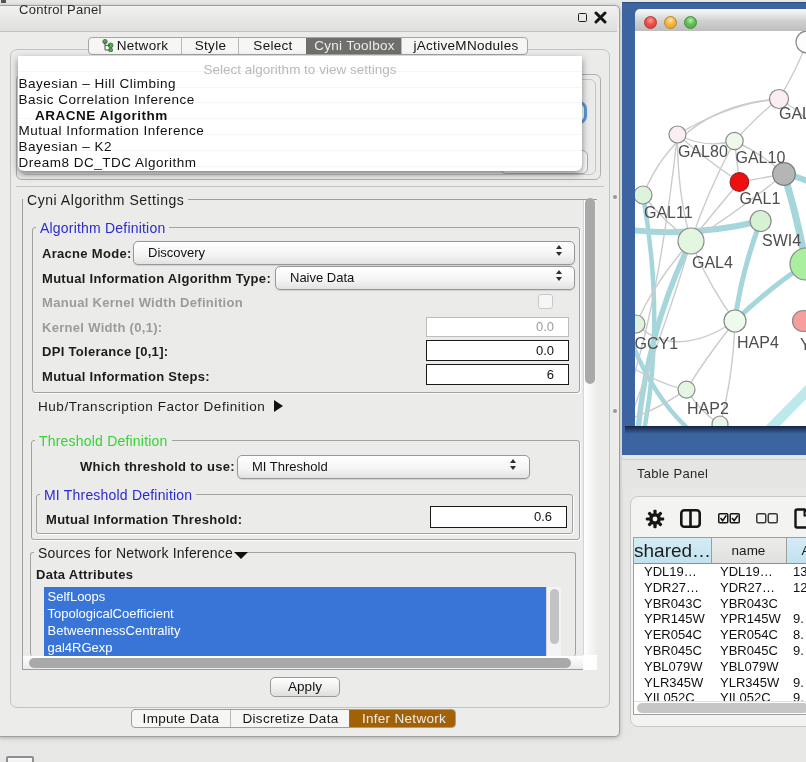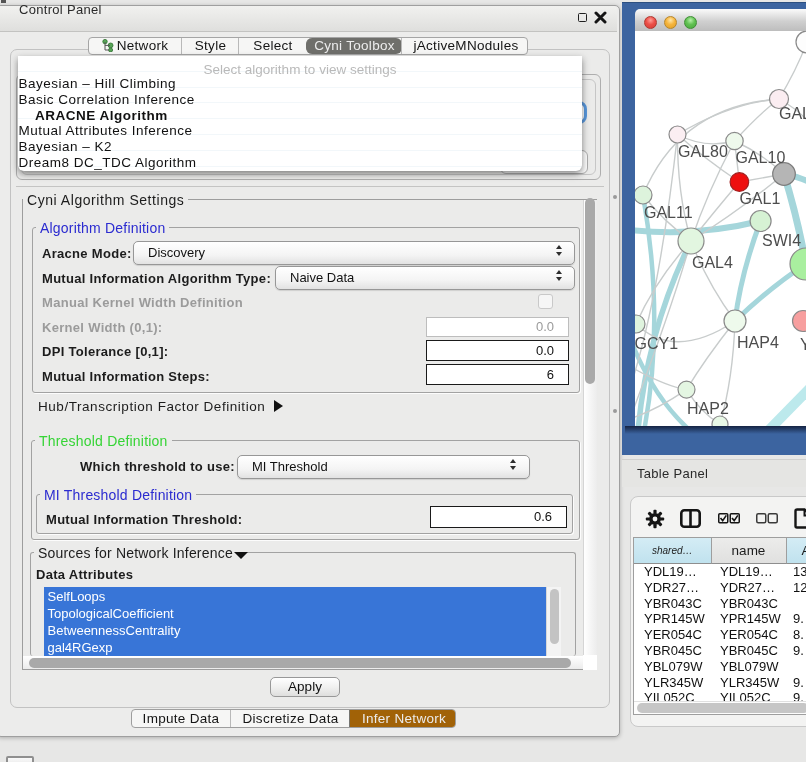--- a/index.html
+++ b/index.html
@@ -135,32 +135,32 @@
 
 <div class="abs" style="left:88px;top:37px;width:440px;height:18px;background:#f6f6f5;border:1px solid #a5a5a5;border-radius:4px;box-sizing:border-box;overflow:hidden;">
   <div class="seg first" style="left:0;width:92px;line-height:16px;"><svg width="12" height="13" viewBox="0 0 12 13" style="vertical-align:-2px;margin-right:3px;">
         <circle cx="3" cy="2.6" r="2.2" fill="#57a557" stroke="#2c6e2c" stroke-width="0.8"></circle>
         <circle cx="8.6" cy="6.4" r="2.4" fill="#57a557" stroke="#2c6e2c" stroke-width="0.8"></circle>
         <circle cx="8.6" cy="11" r="2" fill="#57a557" stroke="#2c6e2c" stroke-width="0.8"></circle>
         <path d="M3 3 L3 11 M3 6.4 L8 6.4 M3 11 L7 11" stroke="#555" stroke-width="1" fill="none"></path>
       </svg>Network</div>
   <div class="seg" style="left:92px;width:57px;line-height:16px;">Style</div>
   <div class="seg" style="left:149px;width:68px;line-height:16px;">Select</div>
-  <div class="seg" style="left:217px;width:95px;line-height:16px;background:#6f6f6b;color:#ededed;border-left-color:#6f6f6b;border-radius:6px;">Cyni Toolbox</div>
+  <div class="seg" style="left:217px;width:95px;line-height:16px;background:#6f6f6b;color:#ededed;border-left-color:#6f6f6b;">Cyni Toolbox</div>
   <div class="seg" style="left:312px;width:128px;line-height:16px;">jActiveMNodules</div>
 </div>
 
 <div class="abs" style="left:18px;top:56px;width:564px;height:115px;background:#fff;border-radius:0 0 6px 6px;
      box-shadow:0 3px 7px rgba(40,40,40,.55);
      background-image:repeating-linear-gradient(#ffffff,#ffffff 14.8px,#f2f7fa 14.8px,#f2f7fa 15.8px);"></div>
 <div class="abs" style="left:18px;top:62px;width:564px;text-align:center;font-size:13.5px;color:#b9b9b9;">Select algorithm to view settings</div>
 <div class="popuprow" style="left:18.5px;top:76px;">Bayesian – Hill Climbing</div>
 <div class="popuprow" style="left:18.5px;top:91.8px;">Basic Correlation Inference</div>
 <div class="popuprow b13" style="left:3px;top:107.6px;font-weight:bold;margin-left:32px;">ARACNE Algorithm</div>
-<div class="popuprow" style="left:18.5px;top:123.4px;">Mutual Attributes Inference</div>
+<div class="popuprow" style="left:18.5px;top:123.4px;">Mutual Information Inference</div>
 <div class="popuprow" style="left:18.5px;top:139.2px;">Bayesian – K2</div>
 <div class="popuprow" style="left:18.5px;top:155px;">Dream8 DC_TDC Algorithm</div>
 
 <div class="abs" style="left:613px;top:195px;width:4px;height:4px;border-radius:2px;background:#9a9a9a;"></div>
 <div class="abs" style="left:613px;top:409px;width:4px;height:4px;border-radius:2px;background:#9a9a9a;"></div>
 
 <div class="abs" style="left:6px;top:756px;width:24px;height:10px;border:2px solid #8f8f8f;border-radius:2px;background:linear-gradient(#fafafa,#e0e0e0);"></div>
 
 <div class="abs" id="netwin" style="left:622px;top:2px;width:184px;height:452px;background:#3c64a0;border-top:1px solid #2c4f80;"></div>
 
@@ -282,21 +282,21 @@
   <rect x="0.75" y="0.75" width="9" height="9" rx="1.5" fill="none" stroke="#3a3a3a" stroke-width="1.5"></rect>
   <rect x="12.25" y="0.75" width="9" height="9" rx="1.5" fill="none" stroke="#3a3a3a" stroke-width="1.5"></rect>
 </svg>
 <svg class="abs" style="left:794px;top:508px;" width="18" height="21" viewBox="0 0 18 21">
   <path d="M1.5 3 Q1.5 1.5 3 1.5 L10.5 1.5 L16.5 7.5 L16.5 18 Q16.5 19.5 15 19.5 L3 19.5 Q1.5 19.5 1.5 18 Z" fill="none" stroke="#151515" stroke-width="2.4"></path>
   <path d="M10.5 1.5 L10.5 7.5 L16.5 7.5" fill="none" stroke="#151515" stroke-width="2"></path>
 </svg>
 
 <div class="abs" style="left:633px;top:537px;width:173px;height:178px;background:#fff;border:1px solid #9e9e9e;border-right:none;box-sizing:border-box;overflow:hidden;">
 
-  <div class="abs" style="left:0;top:0;width:76.5px;height:25px;background:linear-gradient(#d4ecf5,#c0e2ee);border-right:1px solid #9e9e9e;border-bottom:1px solid #8e8e8e;text-align:center;font-size:10px;color:#1c1c1c;line-height:25px;font-style:italic;">shared…</div>
+  <div class="abs" style="left:0;top:0;width:76.5px;height:25px;background:linear-gradient(#d4ecf5,#c0e2ee);border-right:1px solid #9e9e9e;border-bottom:1px solid #8e8e8e;text-align:center;font-size:19px;color:#1c1c1c;line-height:25px;">shared…</div>
   <div class="abs" style="left:77.5px;top:0;width:74px;height:25px;background:linear-gradient(#ececeb,#e0e0df);border-right:1px solid #9e9e9e;border-bottom:1px solid #8e8e8e;text-align:center;font-size:13.5px;color:#1c1c1c;line-height:25px;">name</div>
   <div class="abs" style="left:152.5px;top:0;width:21px;height:25px;background:linear-gradient(#d4ecf5,#c0e2ee);border-bottom:1px solid #8e8e8e;font-size:13.5px;color:#1c1c1c;line-height:25px;padding-left:15px;">A</div>
 
   <div class="abs" style="left:10px;top:26px;font-size:13px;color:#111;line-height:15.8px;white-space:pre;">YDL19…
 YDR27…
 YBR043C
 YPR145W
 YER054C
 YBR045C
 YBL079W

